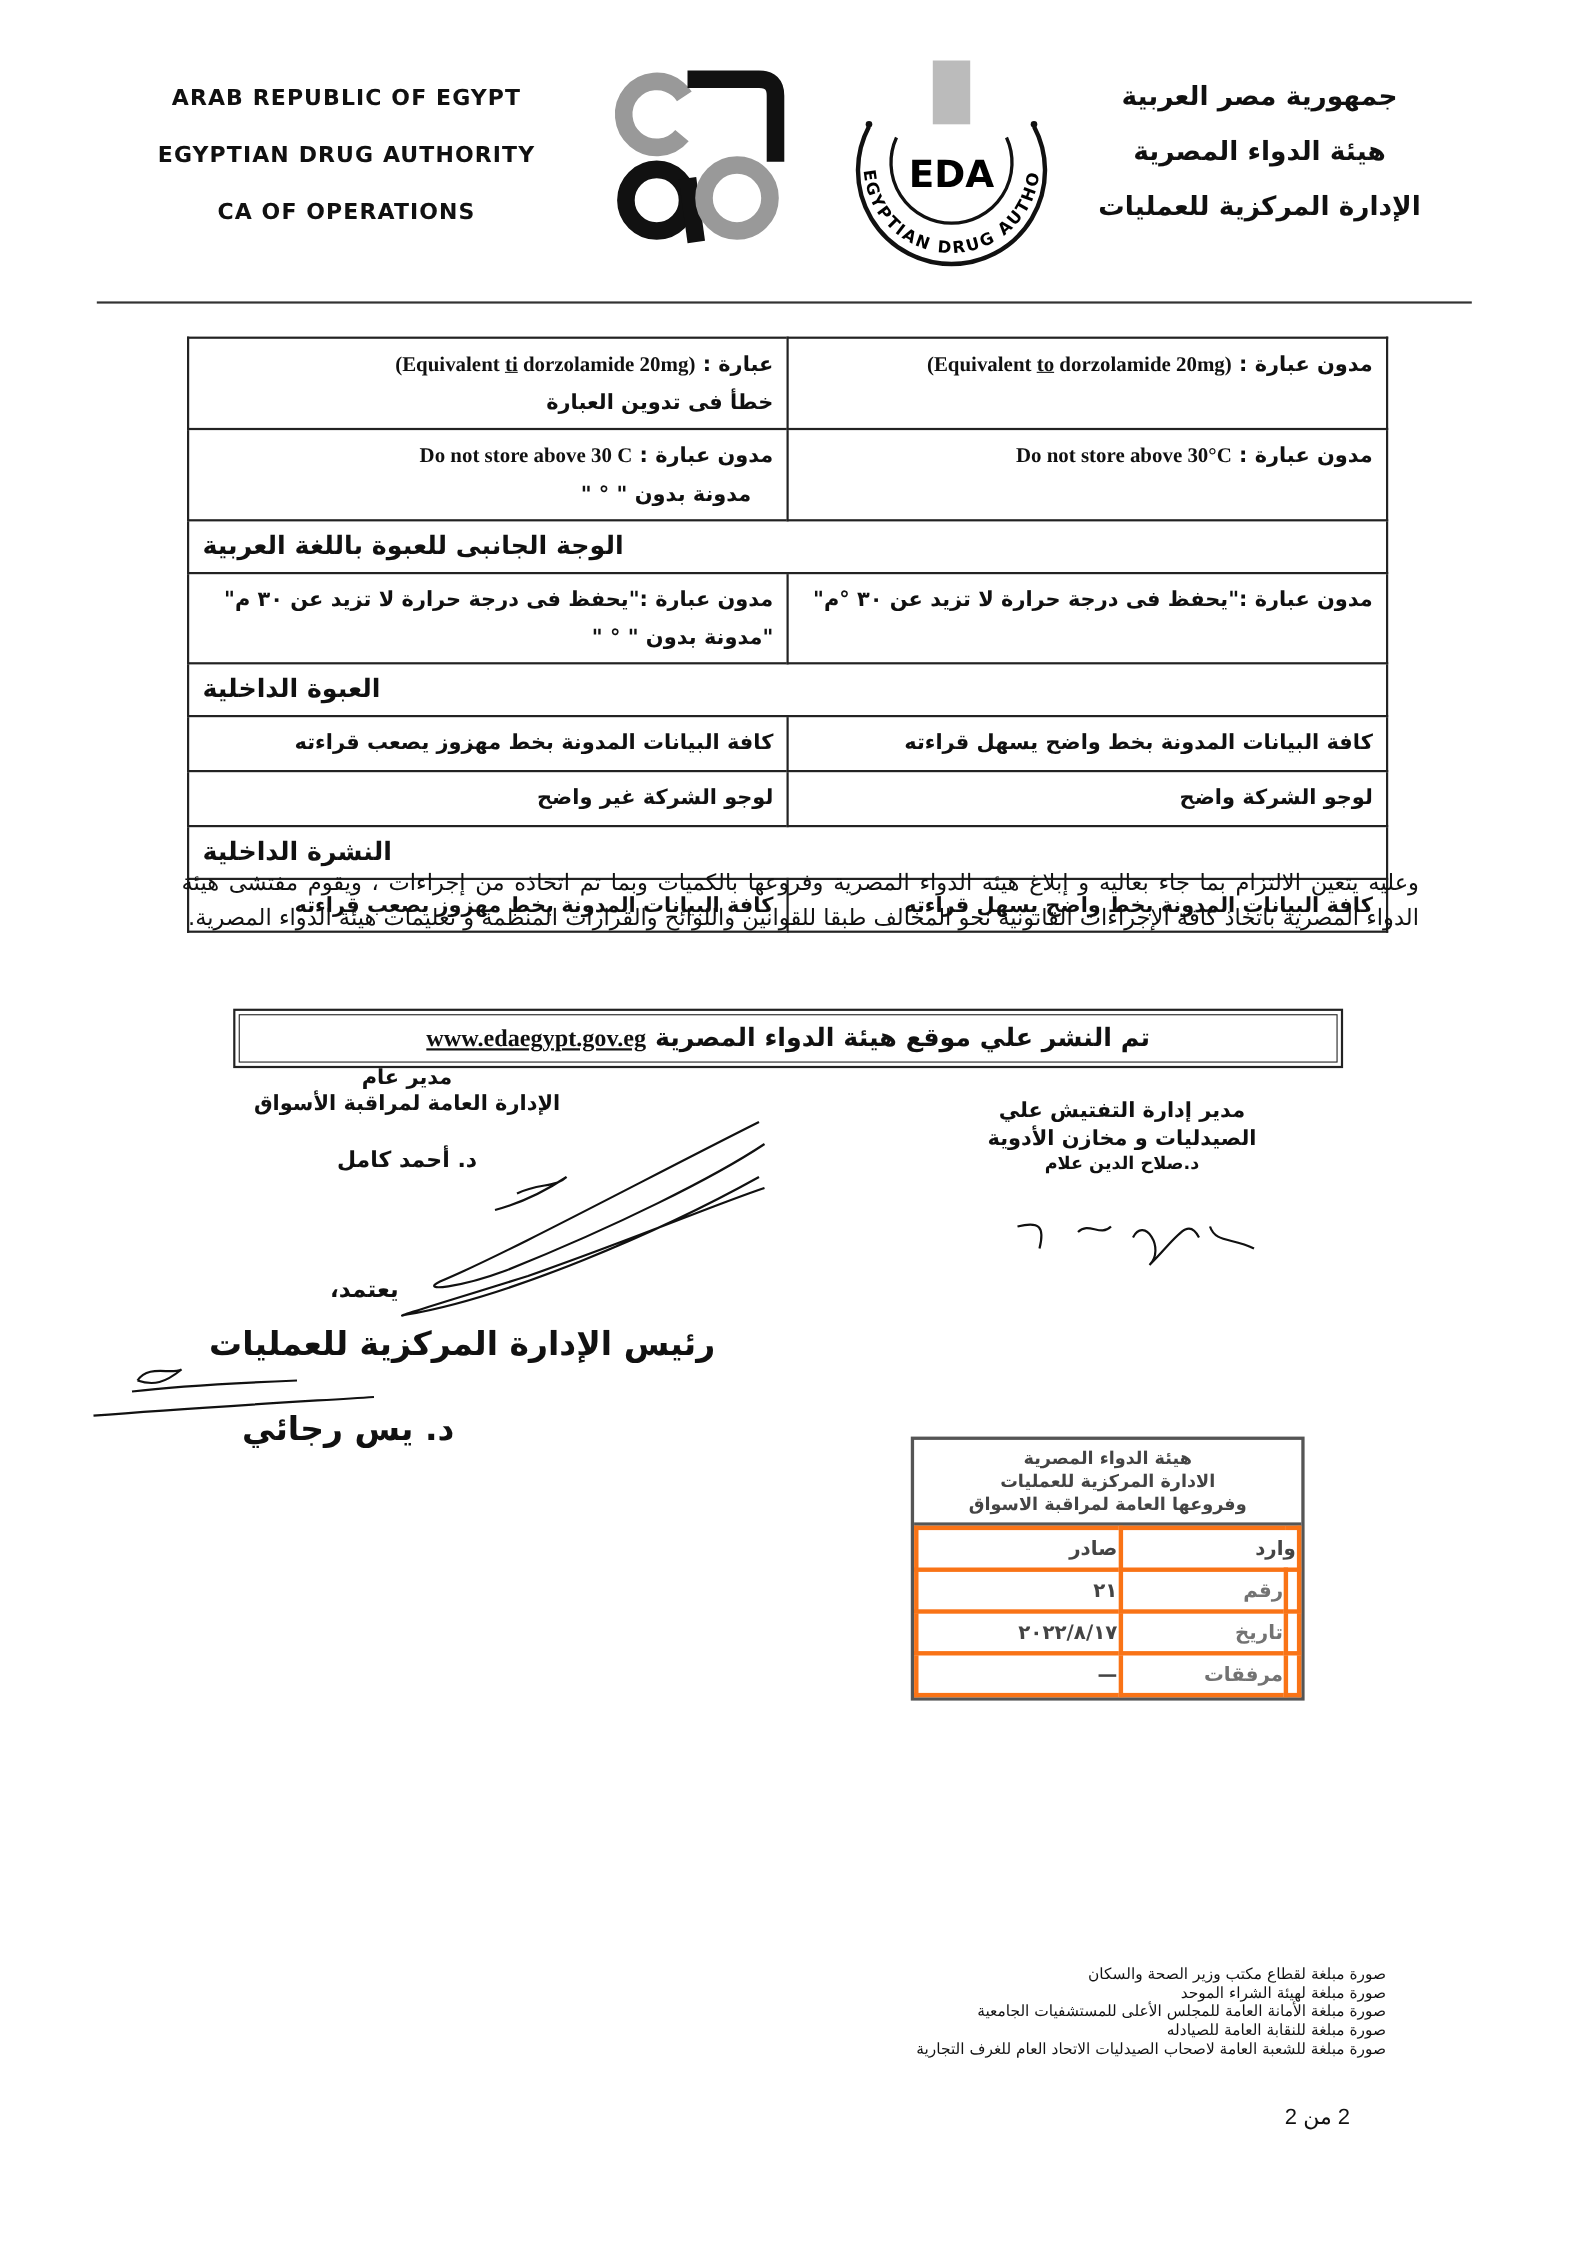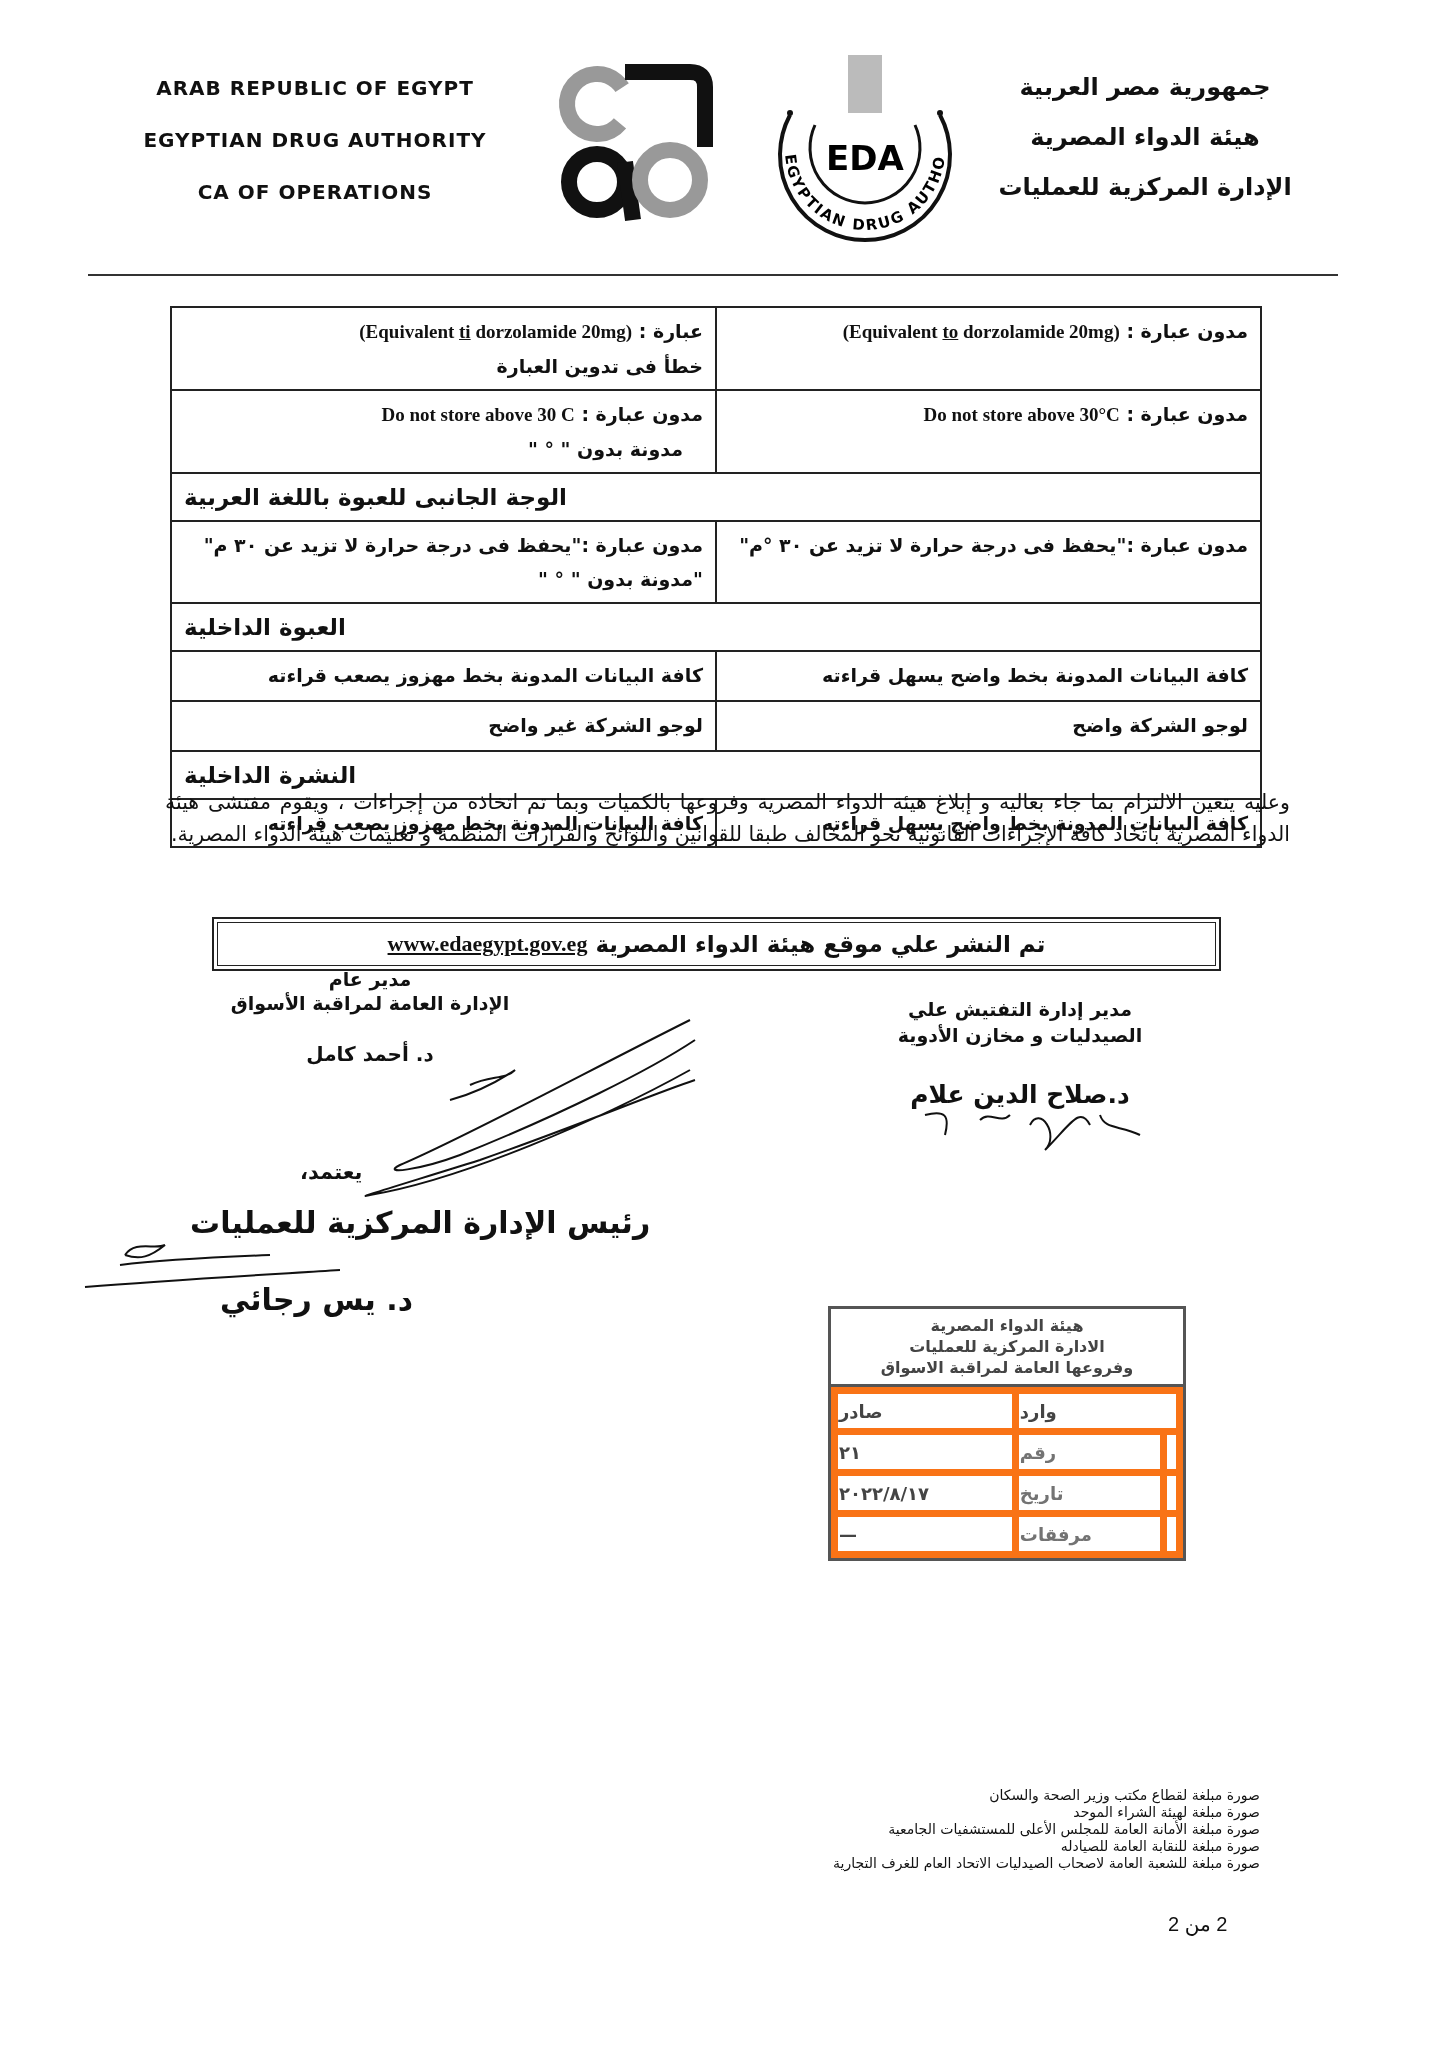--- a/index.html
+++ b/index.html
@@ -38,31 +38,31 @@
     display: flex; align-items: center; justify-content: center; direction: rtl; font-size: 23px; font-weight: 700; }
   .pub-url { font-family: "Liberation Serif", serif; text-decoration: underline; margin-right: 8px; font-size: 22px; }
 
   
   .sig-left { left: 200px; top: 968px; width: 340px; text-align: center; direction: rtl; font-weight: 700; }
   .sig-left .t1 { font-size: 19px; line-height: 22px; }
   .sig-left .t2 { font-size: 19px; line-height: 26px; }
   .sig-left .name { font-size: 20px; margin-top: 26px; }
   .sig-right { left: 840px; top: 996px; width: 360px; text-align: center; direction: rtl; font-weight: 700; }
   .sig-right .t1 { font-size: 19px; line-height: 26px; }
-  .sig-right .name { font-size: 25px; margin-top: 32px; }
+  .sig-right .name { font-size: 16px; }
 
   .approve { left: 300px; top: 1160px; font-size: 21px; font-weight: 700; direction: rtl; }
   .head-title { left: 190px; top: 1205px; font-size: 30px; font-weight: 900; direction: rtl; }
   .head-name { left: 220px; top: 1282px; font-size: 30px; font-weight: 700; direction: rtl; }
 
   
   .stamp { left: 828px; top: 1306px; width: 352px; border: 3px solid #555; color: #444; }
   .stamp .st-head { text-align: center; direction: rtl; font-size: 16px; line-height: 21px; padding: 6px 4px; font-weight: 700; border-bottom: 3px solid #555; }
   .stamp table { width: 100%; border-collapse: collapse; direction: rtl; }
-  .stamp td { border: 7px solid #f97316; height: 32px; text-align: left; font-size: 18px; font-weight: 700; }
+  .stamp td { border: 4px solid #f97316; height: 32px; text-align: right; font-size: 18px; font-weight: 700; }
   .stamp .muted { color: #737373; }
 
   
   .cc { left: 680px; top: 1787px; width: 580px; direction: rtl; text-align: right; font-size: 14px; font-weight: 400; line-height: 17px; }
   .page-num { left: 1168px; top: 1912px; font-size: 20px; direction: rtl; font-family: "Liberation Sans", sans-serif; }
 
   .sig-scribble { position: absolute; }
 </style>
 </head>
 <body>

